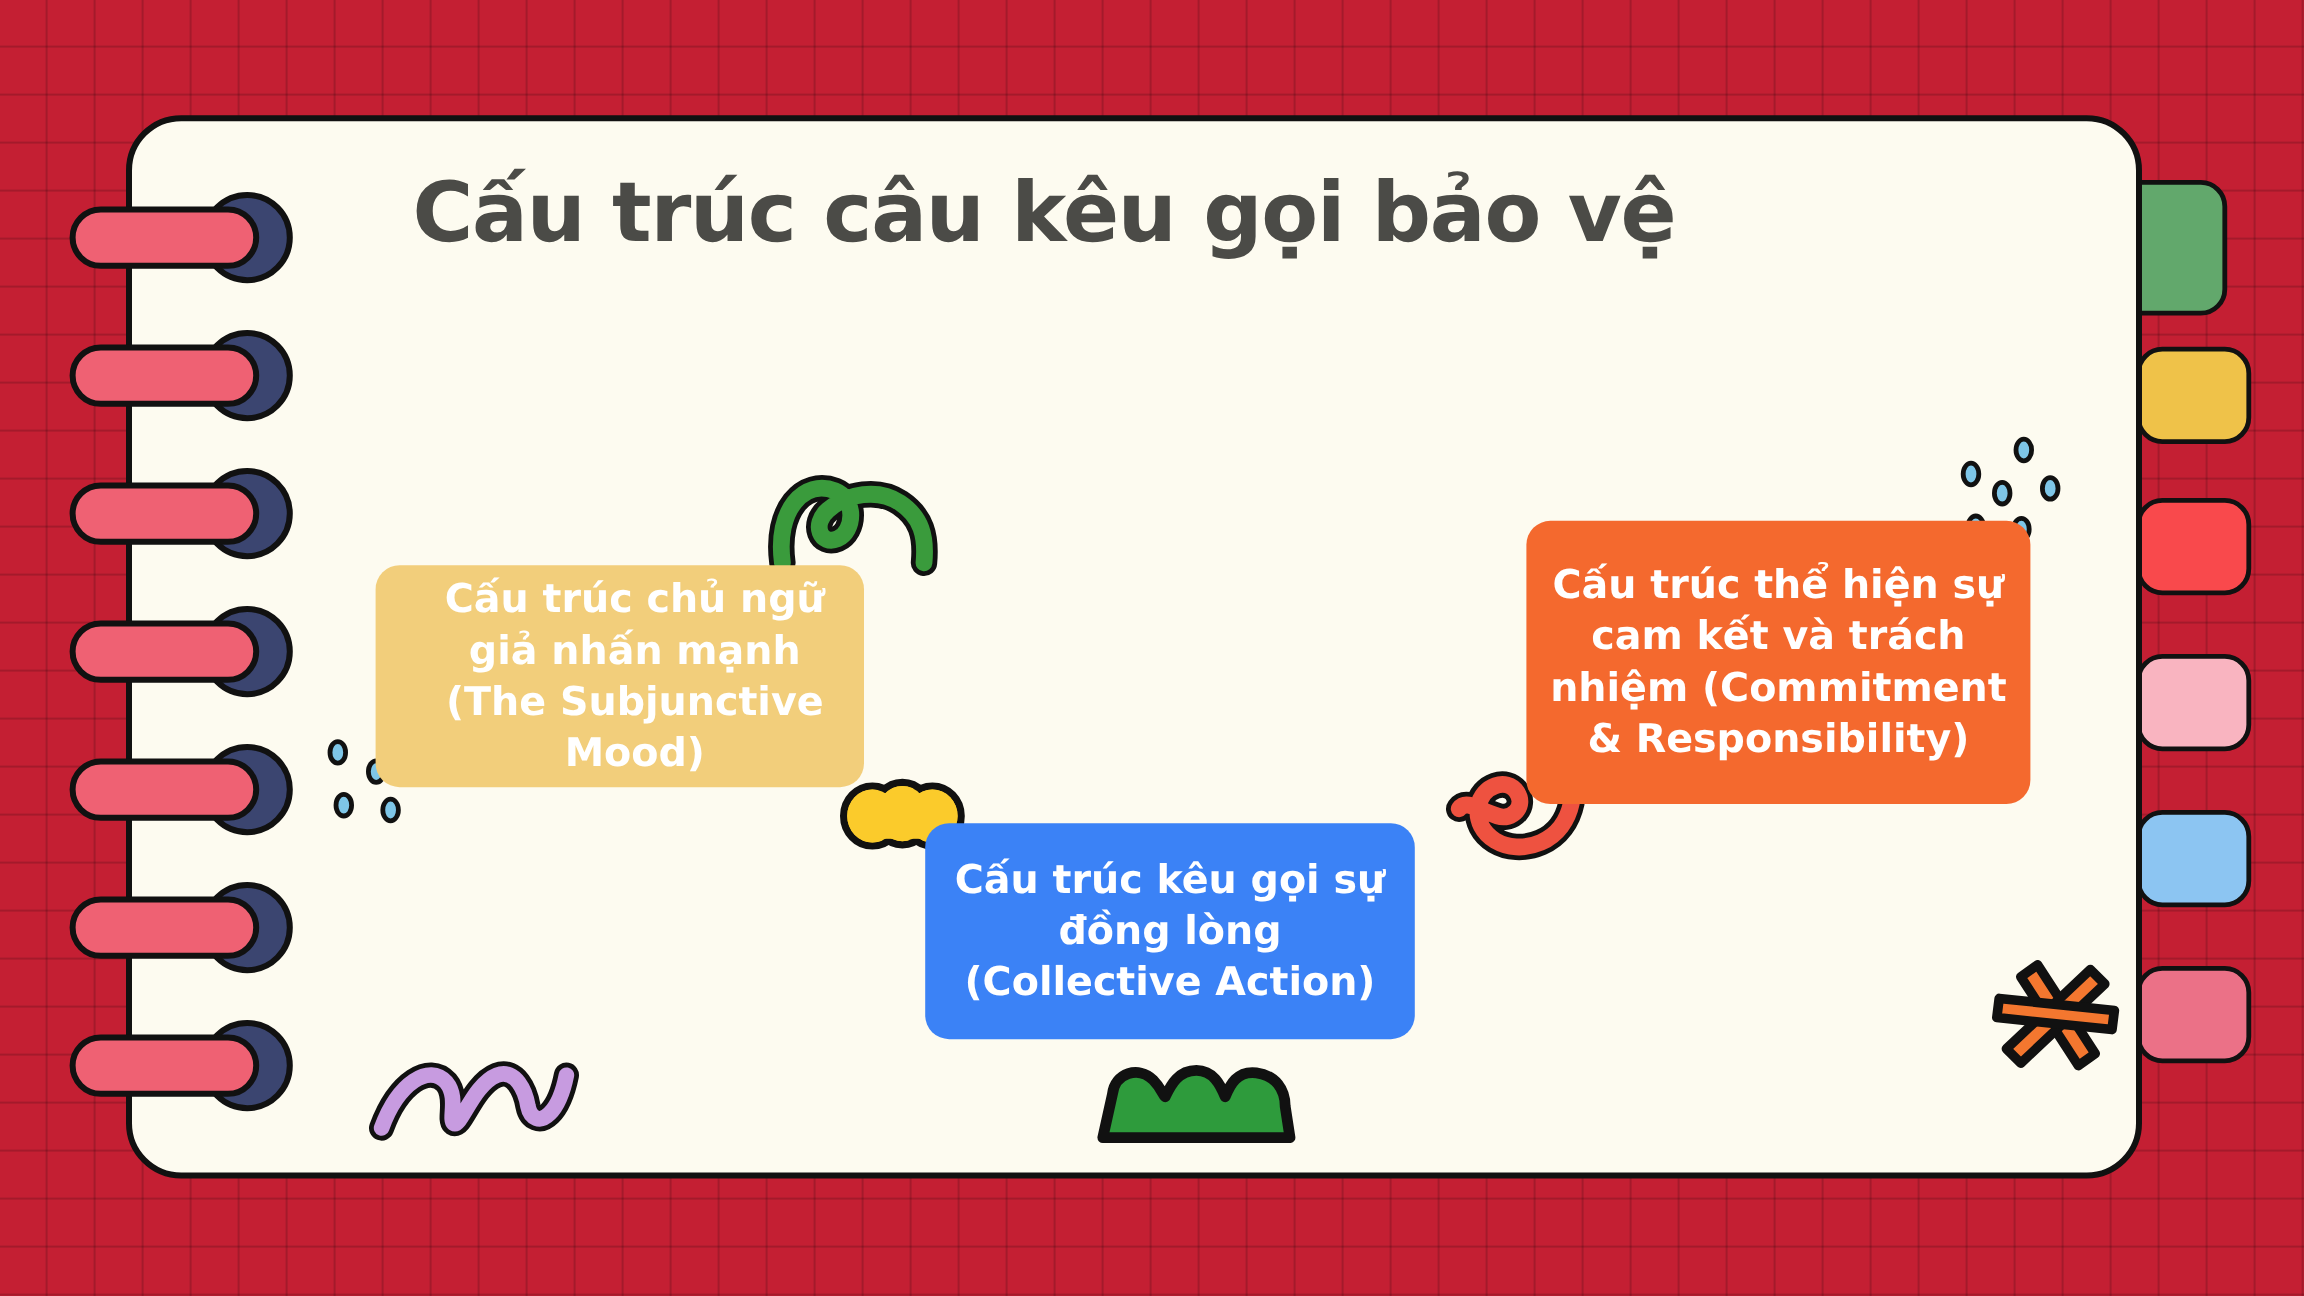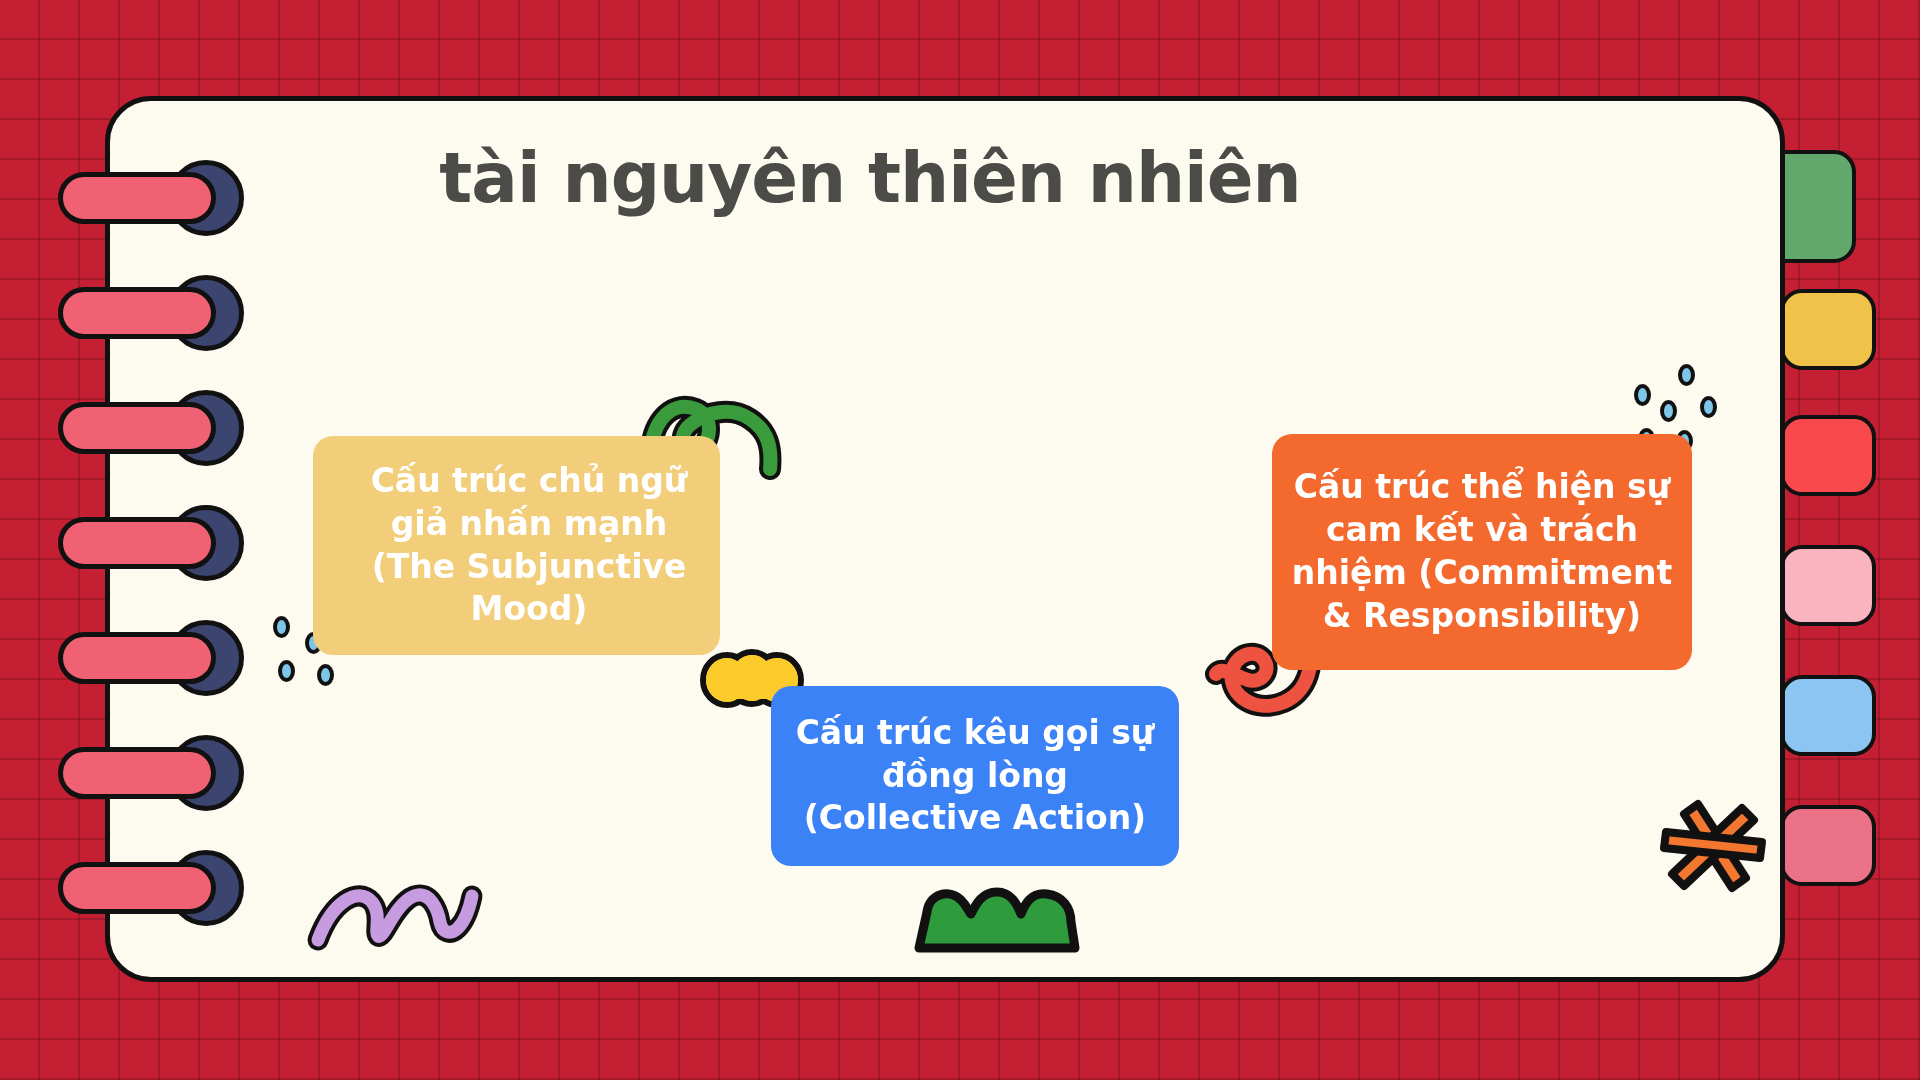--- a/index.html
+++ b/index.html
@@ -75,21 +75,21 @@
     border-radius:20px;
     color:#FFFFFF;
     font-family:"DejaVu Sans", sans-serif;
     font-weight:bold;
     text-align:center;
     display:flex; align-items:center; justify-content:center;
     padding:14px 18px;
     line-height:1.30;
   }
   #card-subjunctive{
-    left:313px; top:436px; width:407px; height:219px;
+    left:313px; top:471px; width:407px; height:185px;
     background:#F2CE7B; font-size:33px;padding-left:43px;
   }
   #card-collective{
     left:771px; top:686px; width:408px; height:180px;
     background:#3b82f6; font-size:33px;
   }
   #card-commitment{
     left:1272px; top:434px; width:420px; height:236px;
     background:#F4692E; font-size:33px;
   }
@@ -141,21 +141,21 @@
 <div class="ring-wrap" style="left:58px; top:735px;">
   <div class="ring-disc"></div>
   <div class="ring-pill"></div>
 </div>
 <div class="ring-wrap" style="left:58px; top:850px;">
   <div class="ring-disc"></div>
   <div class="ring-pill"></div>
 </div>
 
 <h1 id="title">
-  <span class="tline">tài nguyên thiên nhiên</span>
+  <span class="tline">Cấu trúc câu kêu gọi bảo vệ</span>
 </h1>
 
 <div class="deco" style="left:640px; top:385px;">
   <svg width="145" height="90" viewBox="0 0 145 90">
     <path d="M12 84 C6 40 30 14 56 24 C74 31 72 58 58 64 C44 70 36 52 50 40 C66 26 92 22 110 34 C128 46 132 62 130 84" fill="none" stroke="#111" stroke-width="22" stroke-linecap="round"></path>
     <path d="M12 84 C6 40 30 14 56 24 C74 31 72 58 58 64 C44 70 36 52 50 40 C66 26 92 22 110 34 C128 46 132 62 130 84" fill="none" stroke="#3A9B3C" stroke-width="14" stroke-linecap="round"></path>
   </svg>
 </div>
 
 <div class="deco" style="left:700px; top:645px;">

